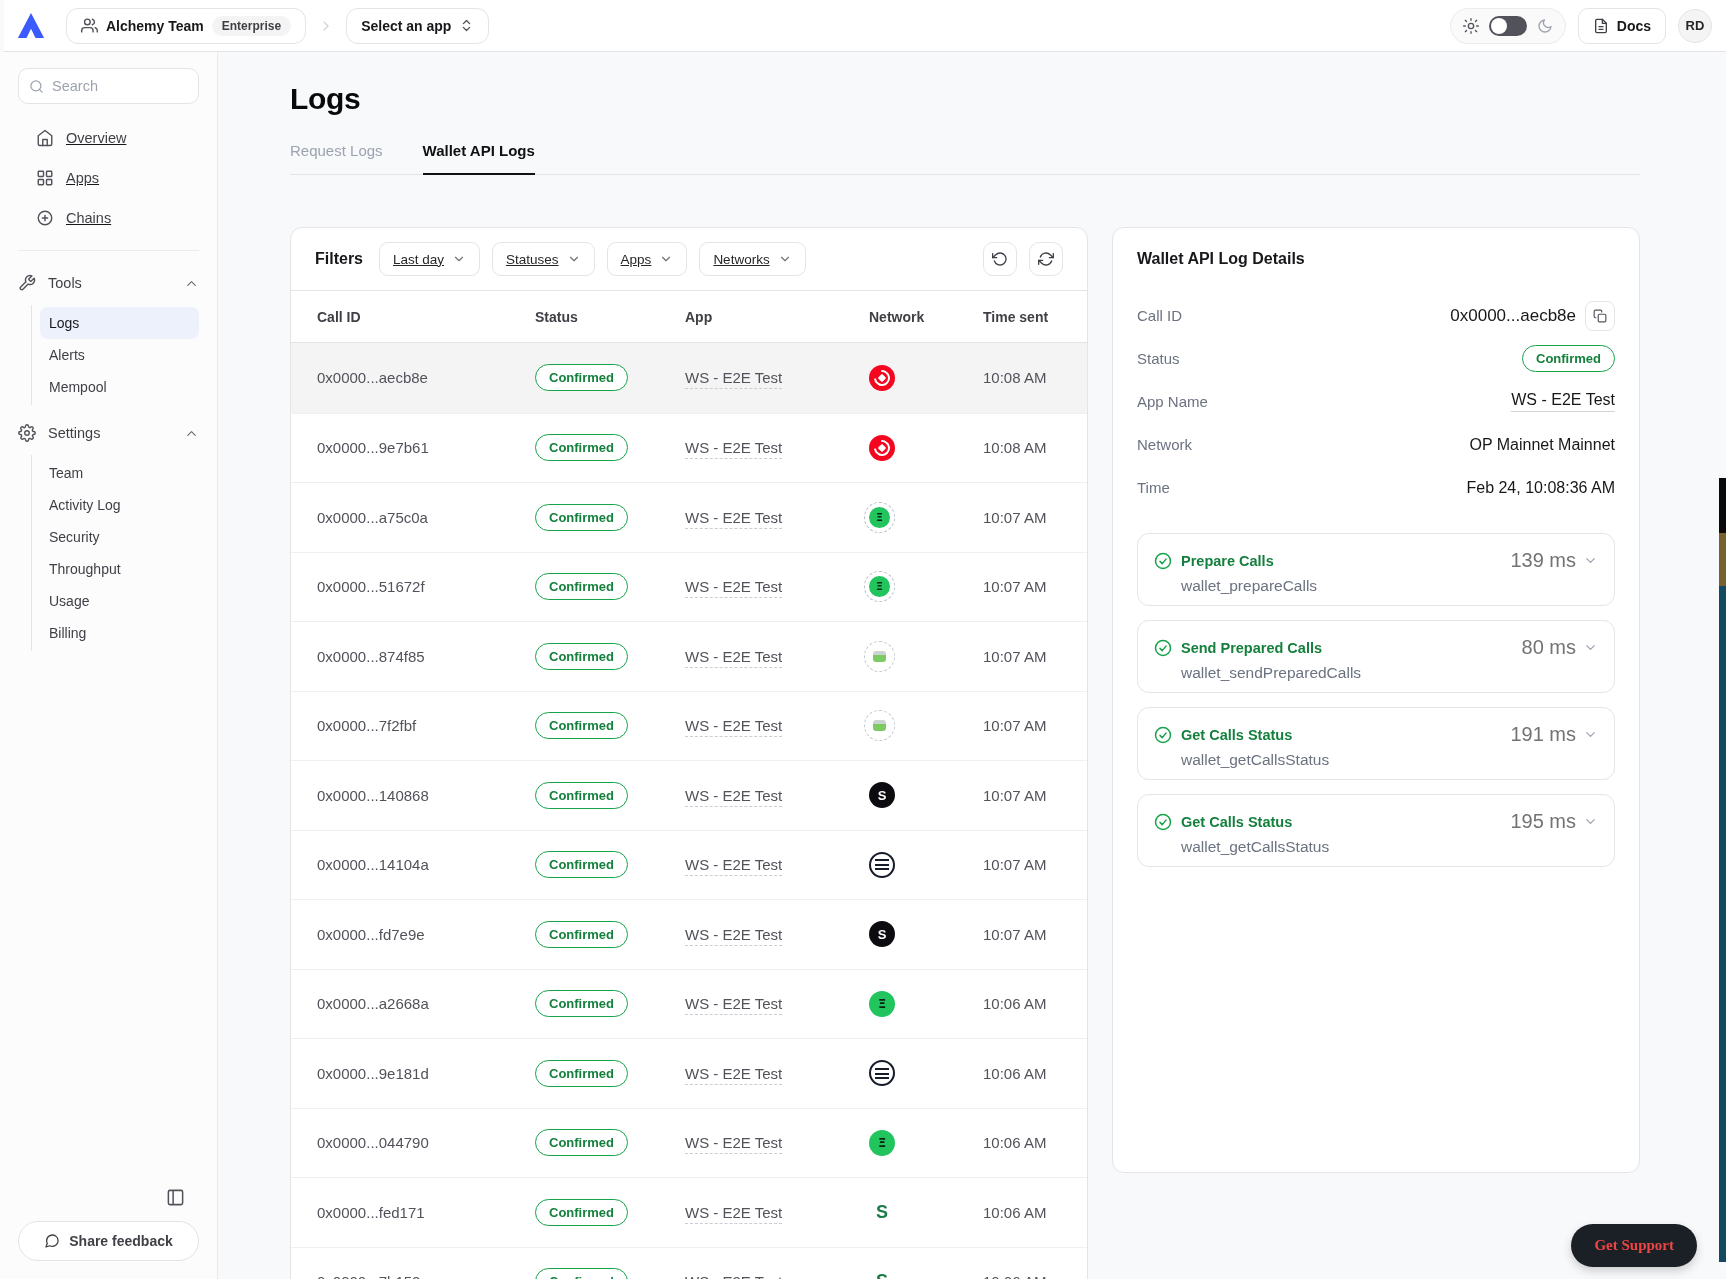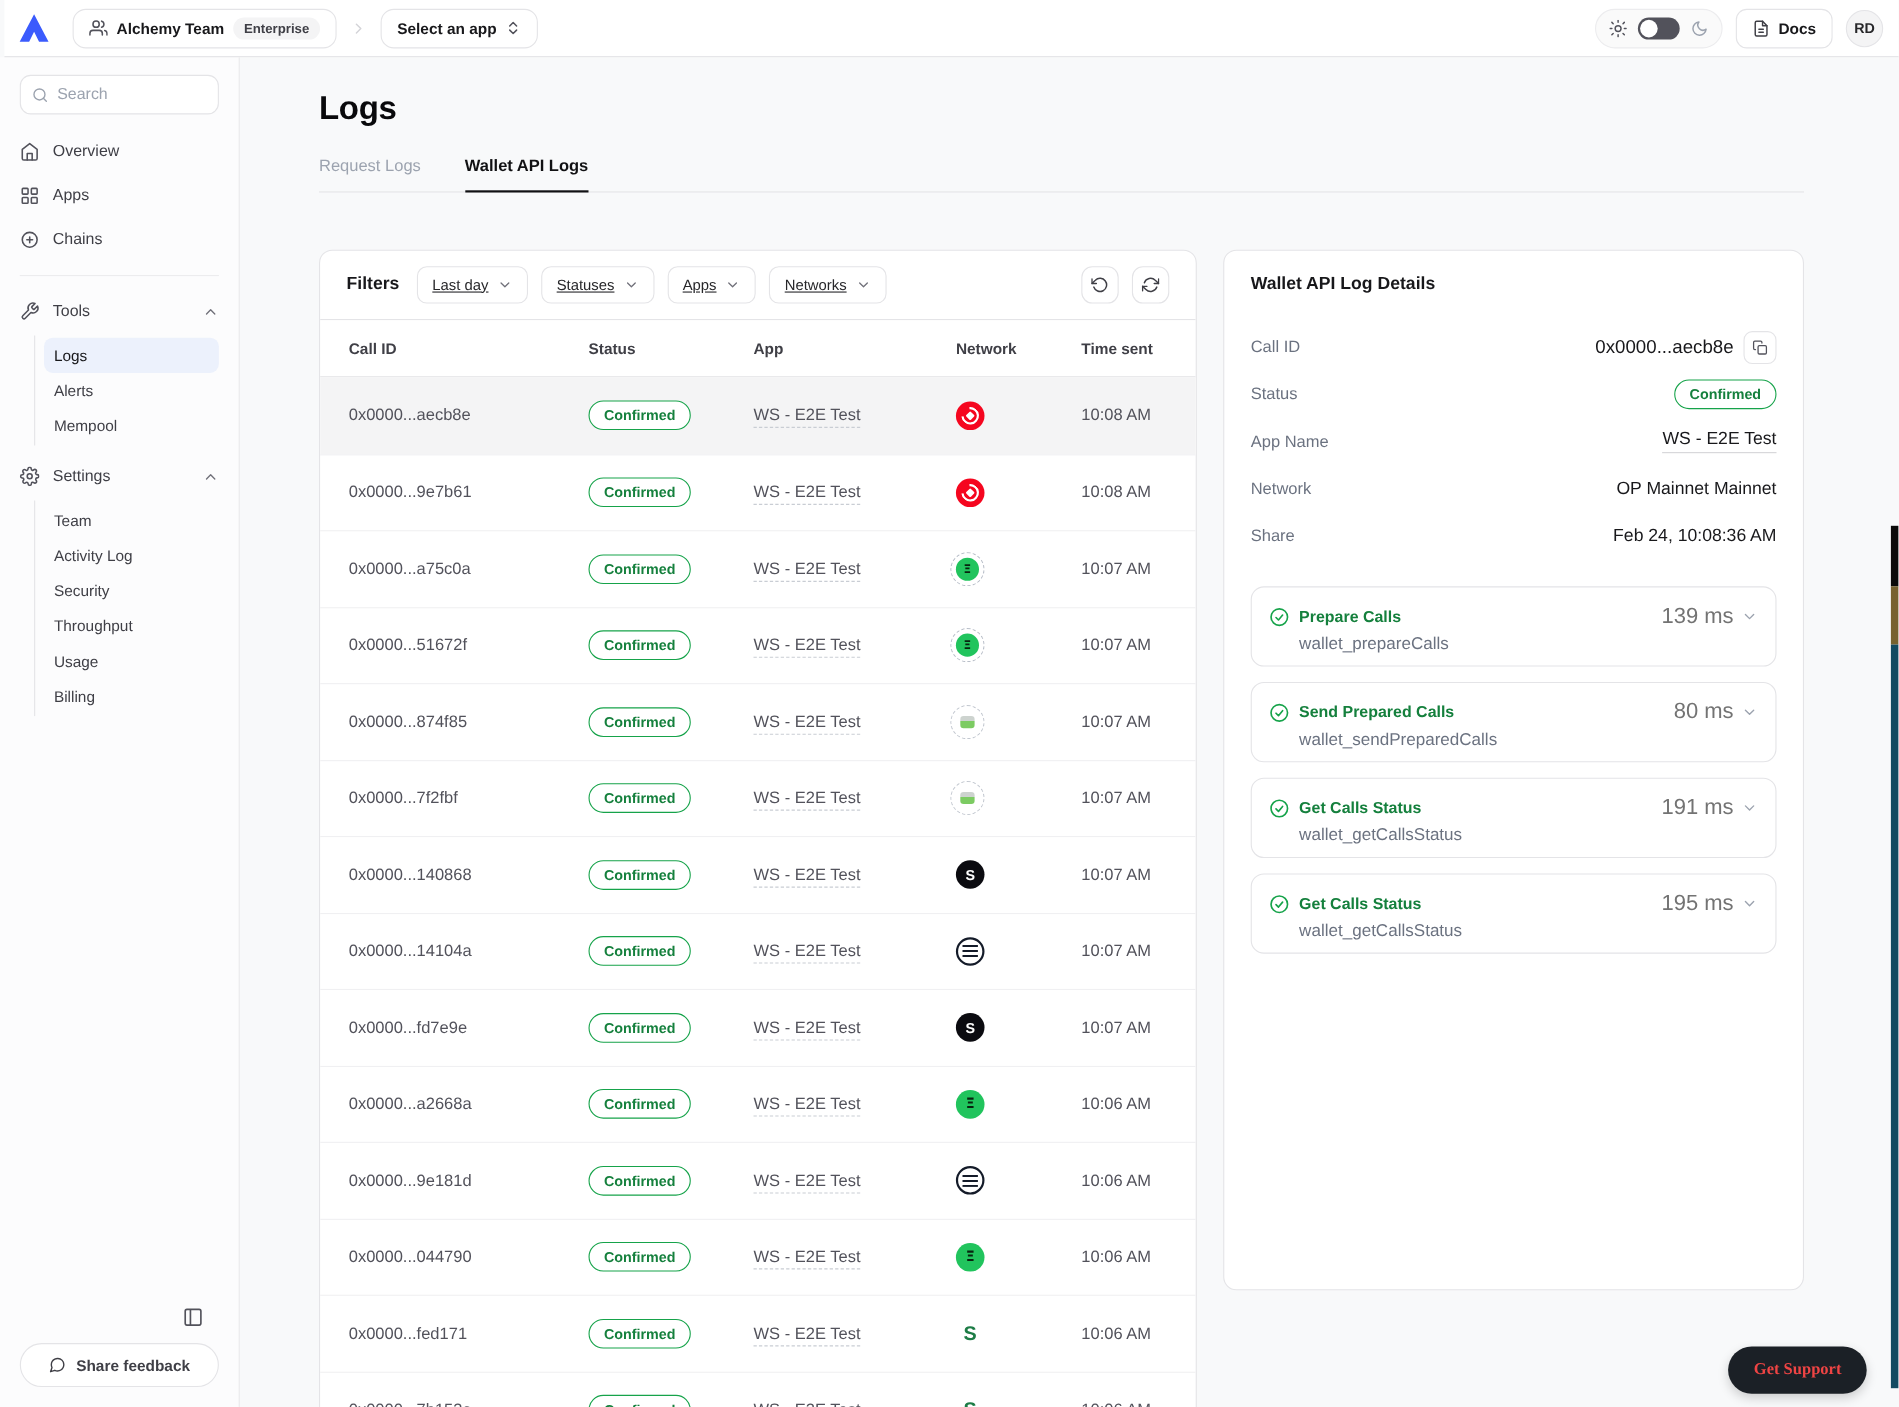--- a/index.html
+++ b/index.html
@@ -56,21 +56,21 @@
   }
   .search-box {
     margin:0 18px; height:36px; border:1px solid #e4e4e7; border-radius:10px;
     background:#fff; display:flex; align-items:center; gap:8px; padding:0 10px; cursor:text;
   }
   .search-box input {
     border:none; outline:none; font-size:14.5px; color:#404040; width:120px;
     font-family:inherit; background:transparent;
   }
   .search-box input::placeholder { color:#9ca3af; }
-  .nav { margin-top:14px; padding:0 18px; }
+  .nav { margin-top:14px; padding:0 36px;text-decoration:underline; }
   .nav-item {
     height:40px; display:flex; align-items:center; gap:12px;
     font-size:14.5px; font-weight:500; color:#3f3f46; cursor:pointer; border-radius:8px;
   }
   .nav-item .ni { color:#52525b; }
   .side-divider { border-top:1px solid #ececee; margin:12px 18px; }
   .section-head {
     height:40px; display:flex; align-items:center; gap:12px; padding:0 18px;
     font-size:14.5px; font-weight:500; color:#3f3f46; cursor:pointer;
   }
@@ -603,21 +603,21 @@
         </div>
         <div class="frow">
           <span class="flabel">App Name</span>
           <span class="fvalue link">WS - E2E Test</span>
         </div>
         <div class="frow">
           <span class="flabel">Network</span>
           <span class="fvalue">OP Mainnet Mainnet</span>
         </div>
         <div class="frow">
-          <span class="flabel">Share</span>
+          <span class="flabel">Time</span>
           <span class="fvalue">Feb 24, 10:08:36 AM</span>
         </div>
       </div>
 
       <div class="steps" id="steps">
   <div class="step-card">
     <div class="step-top">
       <svg class="check-ic" width="18" height="18" viewBox="0 0 24 24" fill="none" stroke="currentColor" stroke-width="2" stroke-linecap="round" stroke-linejoin="round">
         <circle cx="12" cy="12" r="10"></circle>
                 <polyline points="8 12.5 11 15.5 16 9.5"></polyline>

